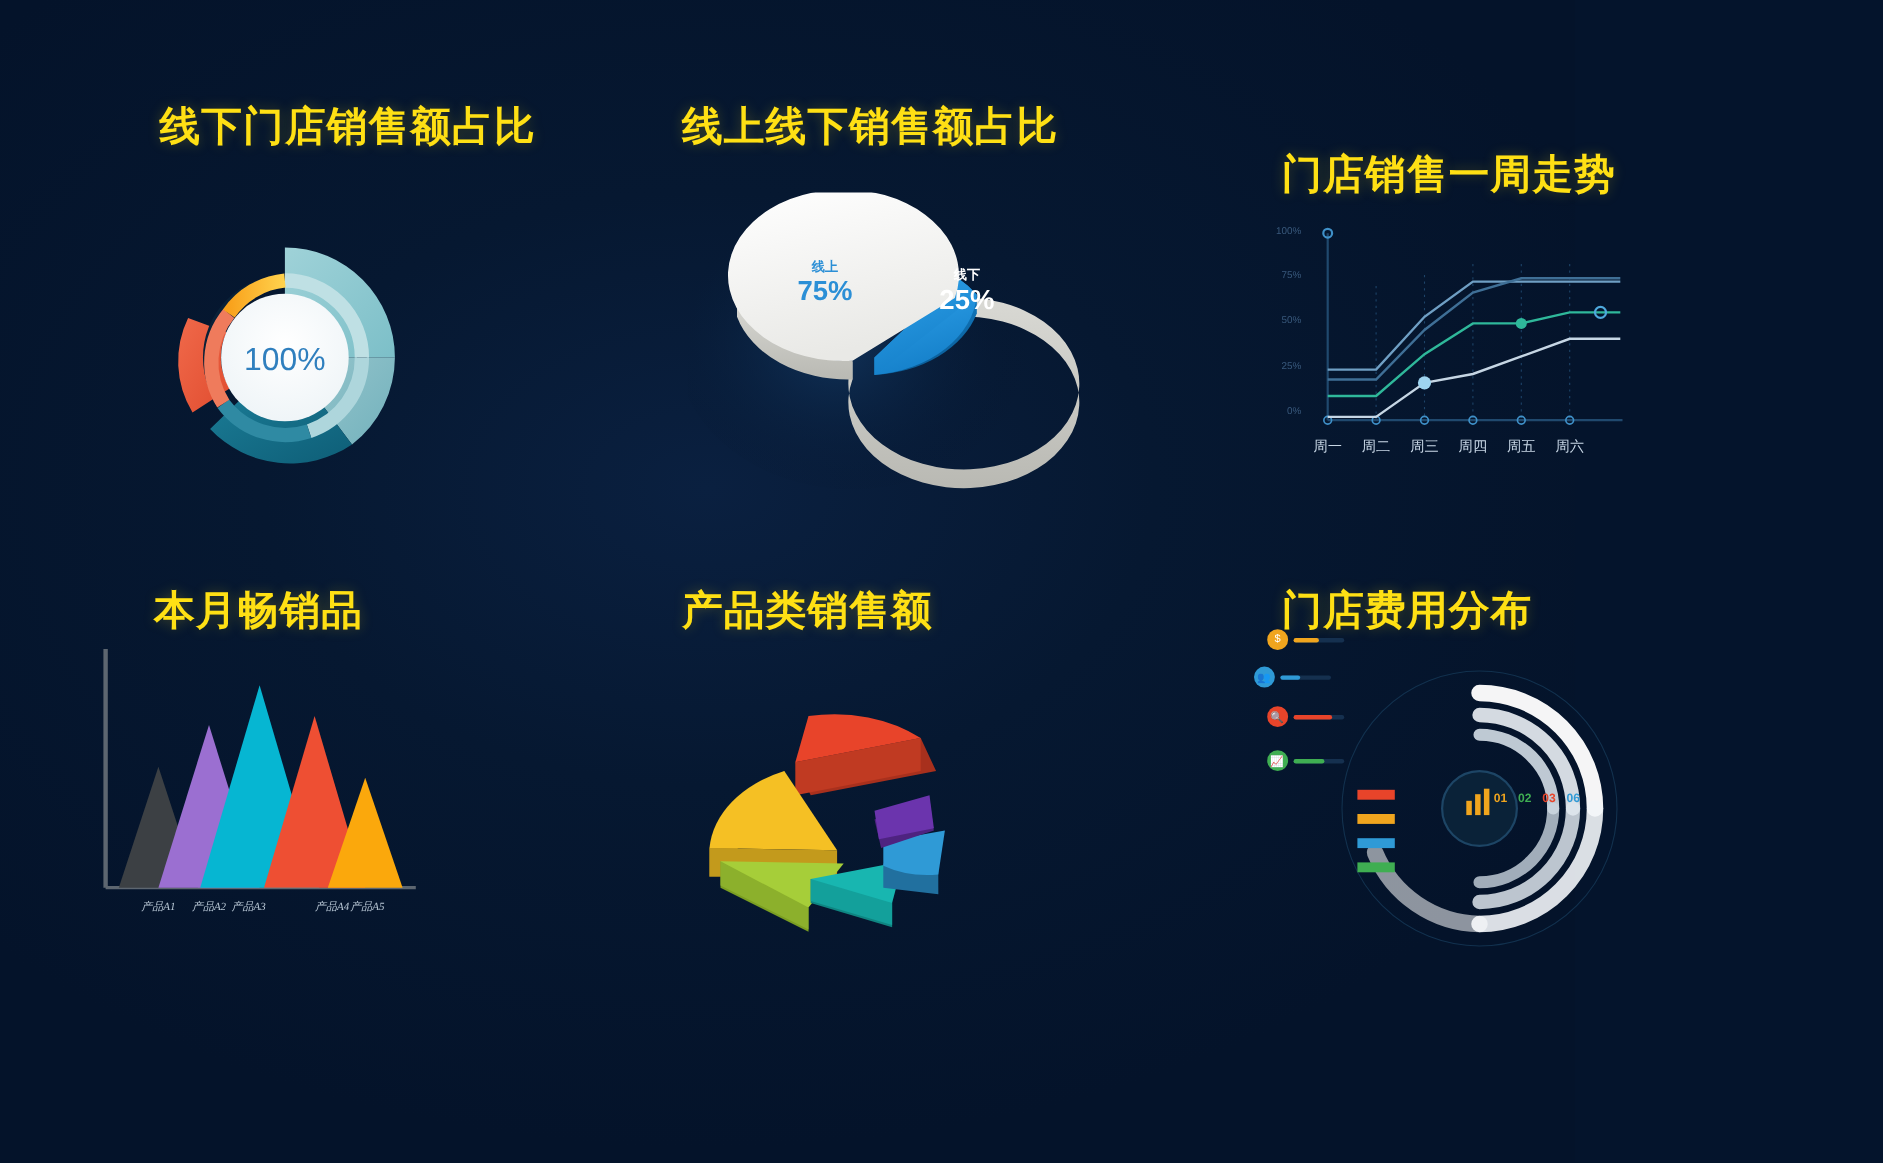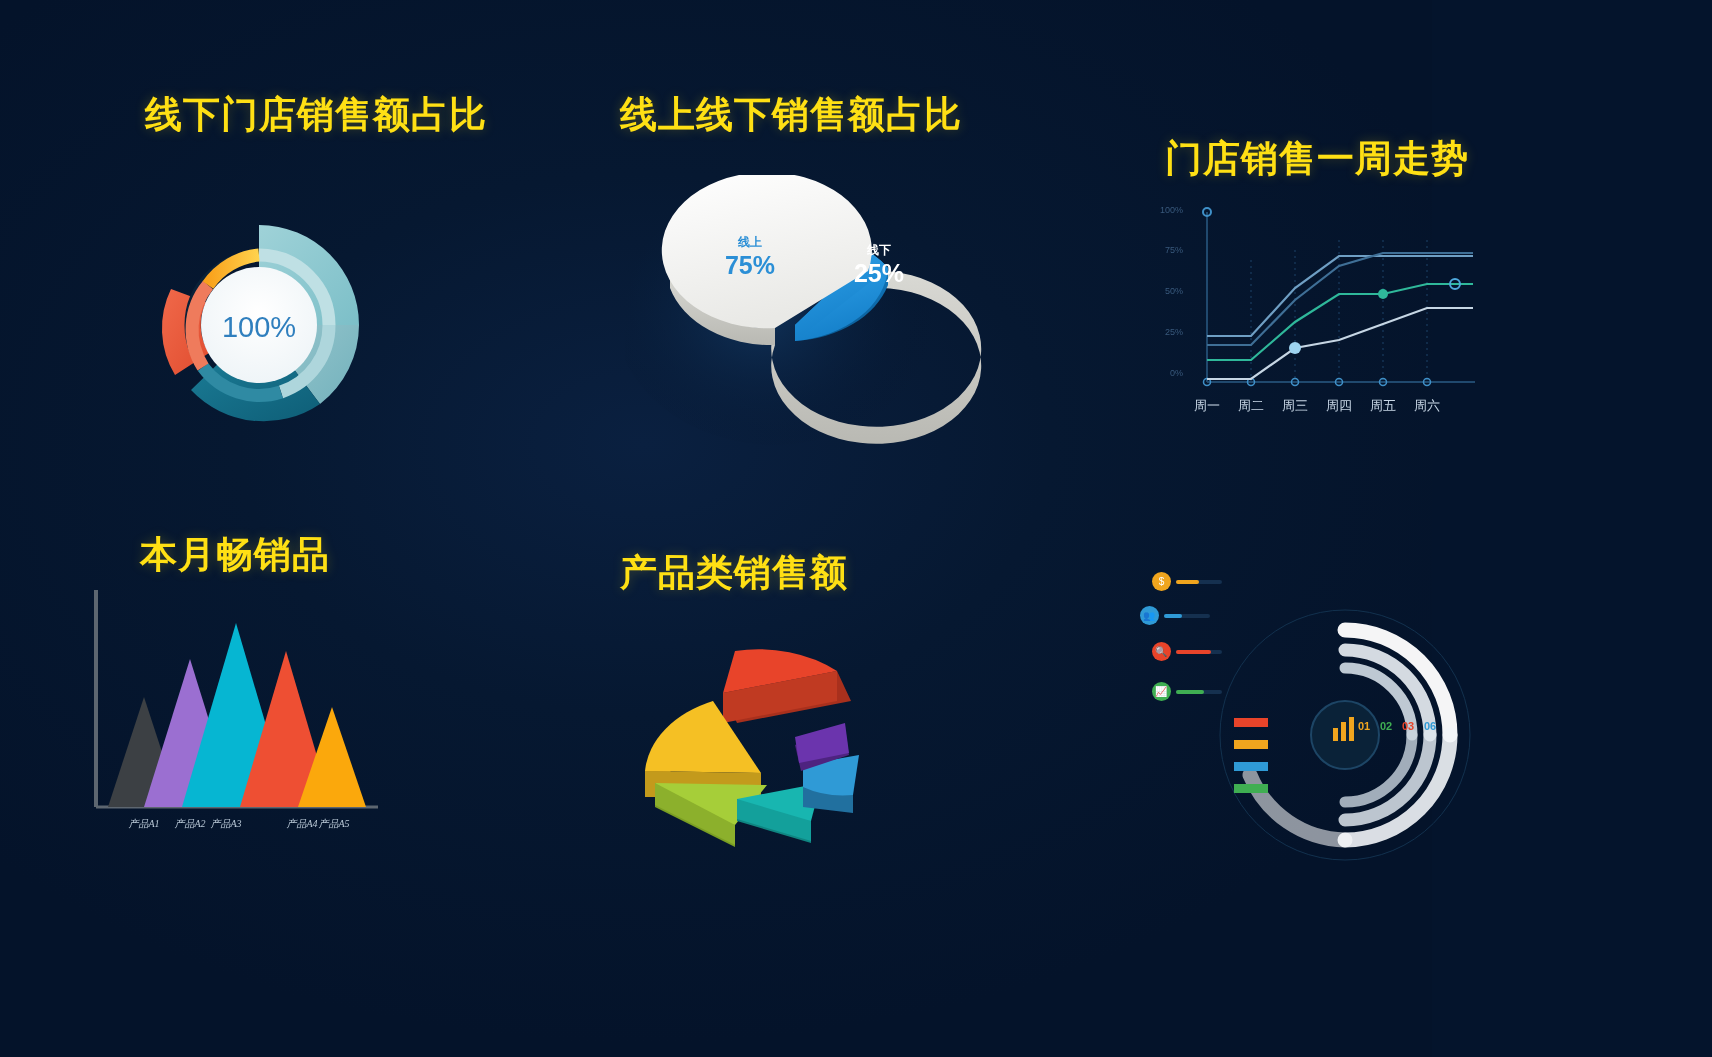--- a/index.html
+++ b/index.html
@@ -67,21 +67,21 @@
   #p4 { left: 60px; top: 510px; width: 500px; height: 400px; }
   #p4 .chart-title { position: absolute; left: 80px; top: 20px; }
   .mtn-wrap { position: absolute; left: 18px; top: 75px; width: 320px; height: 260px; font-family: Liberation Serif, serif; }
   .mtn-x-lab {
     position: absolute; top: 232px; font-size: 10px; color: #b9c8d6;
     text-align: center; width: 48px; font-style: italic;
   }
 
   
   #p5 { left: 585px; top: 510px; width: 520px; height: 400px; }
-  #p5 .chart-title { position: absolute; left: 35px; top: 20px; margin-top: 18px; }
+  #p5 .chart-title { position: absolute; left: 35px; top: 20px; }
   .pie5-wrap { position: absolute; left: 20px; top: 95px; width: 330px; height: 260px; }
   .sl-lab { position: absolute; text-align: center; color: #fff; }
   .sl-lab .nm { display: block; font-weight: 700; }
   .sl-lab .vl { display: block; font-weight: 700; }
 
   
   #p6 { left: 1135px; top: 510px; width: 540px; height: 400px; }
   #p6 .chart-title { position: absolute; left: 30px; top: 20px; }
   .radial-wrap { position: absolute; left: 5px; top: 90px; width: 400px; height: 270px; }
   .kpi-row { position: absolute; display: flex; align-items: center; gap: 5px; }
@@ -327,20 +327,21 @@
         <span class="nm" style="font-size:9px"></span>
       </div>
       <div class="sl-lab" style="left:160px; top:110px; width:62px">
         <span class="vl" style="font-size:14px"></span>
         <span class="nm" style="font-size:9px"></span>
       </div>
     </div>
   </div>
 
   <div class="panel" id="p6">
+    <div class="chart-title">门店费用分布</div>
 
     <div class="radial-wrap">
       <svg width="400" height="270" viewBox="0 0 400 270">
         <circle cx="205" cy="135" r="125" fill="none" stroke="#12314e" stroke-width="1"></circle>
         <g fill="none" stroke-linecap="round">
           <path d="M 205,30 A 105,105 0 0 1 310,135" stroke="#ffffff" stroke-width="15" opacity=".96"></path>
           <path d="M 205,50 A 85,85 0 0 1 290,135" stroke="#e6ecf1" stroke-width="13" opacity=".92"></path>
           <path d="M 205,68 A 67,67 0 0 1 272,135" stroke="#d3dde6" stroke-width="11" opacity=".9"></path>
           <path d="M 310,135 A 105,105 0 0 1 205,240" stroke="#f2f5f8" stroke-width="15" opacity=".9"></path>
           <path d="M 290,135 A 85,85 0 0 1 205,220" stroke="#dde5ec" stroke-width="13" opacity=".85"></path>

